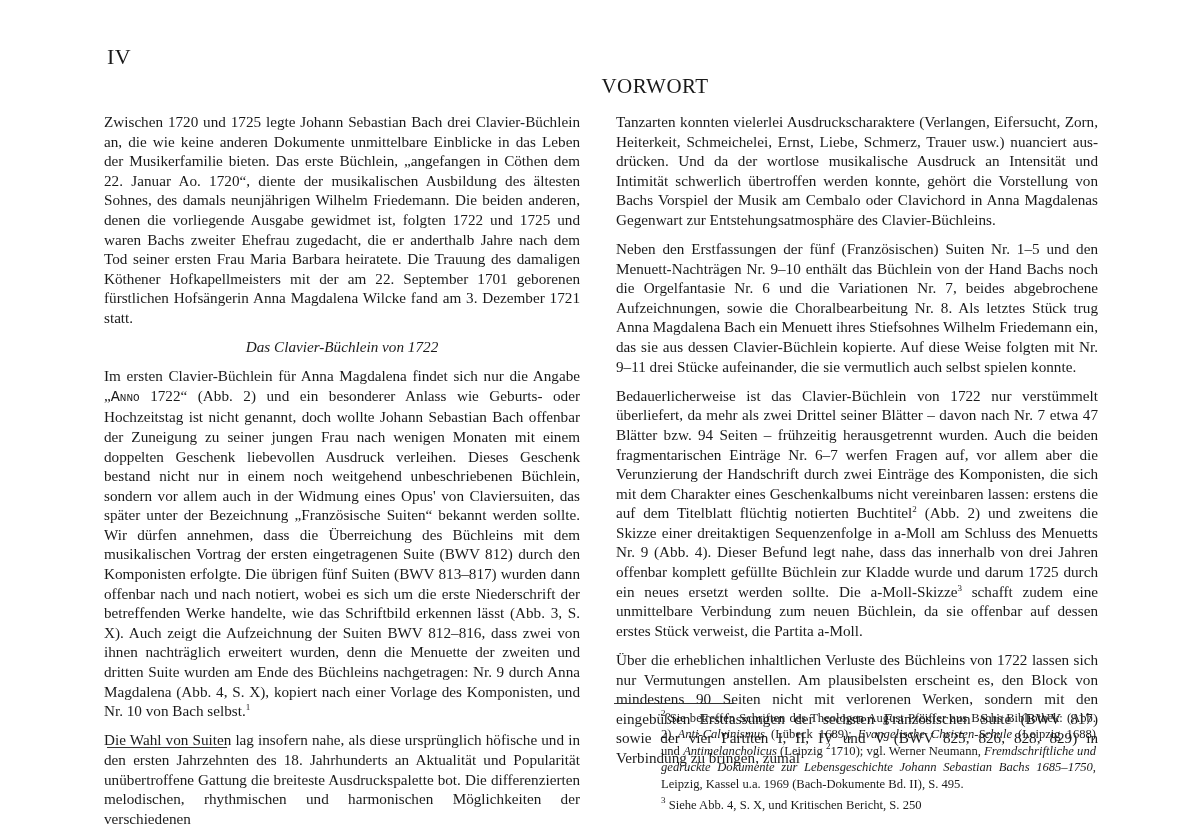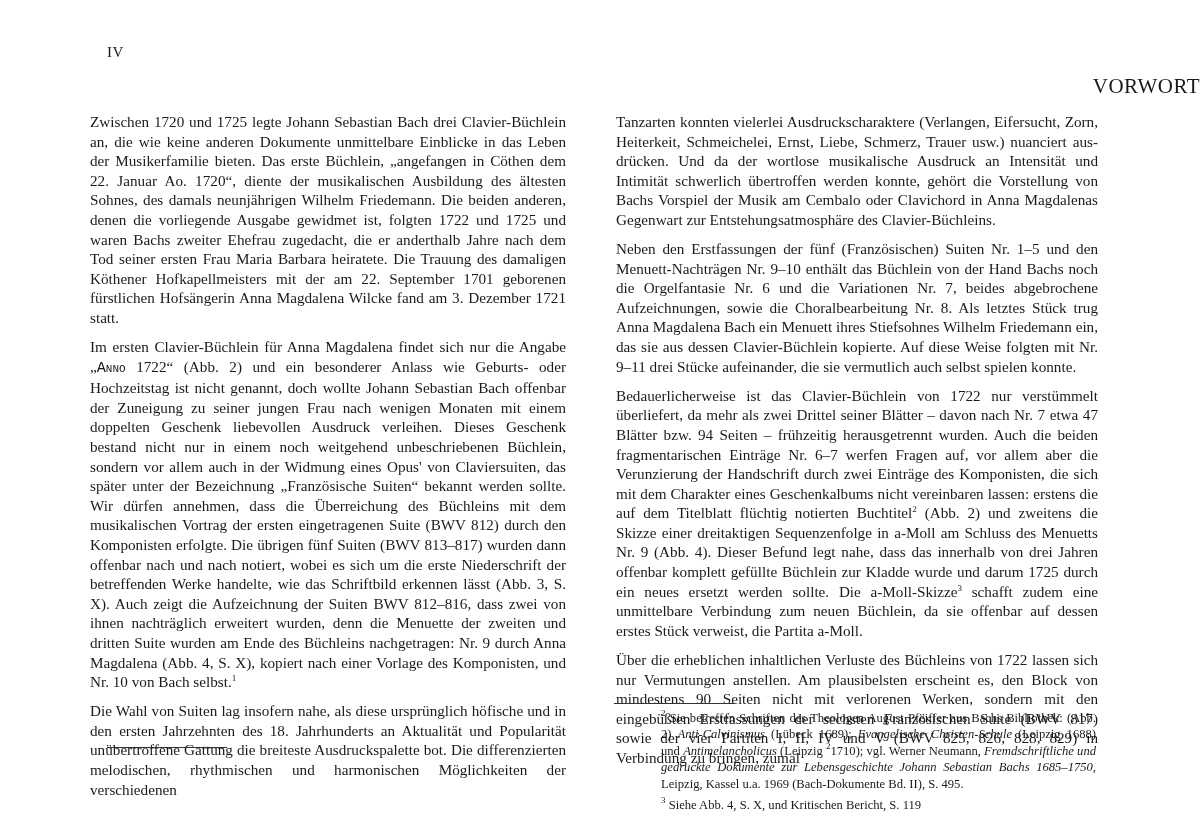--- a/index.html
+++ b/index.html
@@ -3,33 +3,33 @@
 <meta charset="utf-8">
 <style>
   html, body { margin: 0; padding: 0; background: #ffffff; }
   body {
     width: 1200px; height: 838px; position: relative; overflow: hidden;
     font-family: "Liberation Serif", "DejaVu Serif", serif;
     color: #1a1a1a;
   }
   .page-number {
     position: absolute; left: 107px; top: 44px;
-    font-size: 15px; letter-spacing: 0.5px;
+    font-size: 22px; letter-spacing: 0.5px;
   }
   .page-title {
-    position: absolute; left: 0; width: 1200px; top: 74px; text-align: right;
+    position: absolute; left: 0; width: 1200px; top: 74px; text-align: center;
     font-size: 21px; letter-spacing: 0.5px; margin: 0; font-weight: normal;
     padding-left: 110px; box-sizing: border-box;
   }
   .column {
     position: absolute; top: 112px; width: 476px;
     font-size: 15.2px; line-height: 19.6px; text-align: justify;
     hyphens: manual;
   }
-  .col-left { left: 90px; }
+  .col-left { left: 104px; }
   .col-right { left: 616px; width: 482px; }
   .column p { margin: 0 0 9.5px 0; }
   .subheading {
     font-style: italic; text-align: center; margin: 13px 0 9px 0;
   }
   .sc { font-variant: small-caps; font-family: Liberation Mono, monospace; }
   sup { font-size: 9px; line-height: 0; vertical-align: 6px; }
   .footnotes {
     position: absolute; font-size: 12.6px; line-height: 16.4px;
     text-align: justify;
@@ -44,32 +44,33 @@
   i { font-style: italic; }
 </style>
 </head>
 <body>
 
 <div class="page-number">IV</div>
 <h1 class="page-title">VORWORT</h1>
 
 <div class="column col-left">
   <p>Zwischen 1720 und 1725 legte Johann Sebastian Bach drei Clavier-Büchlein an, die wie keine anderen Dokumente unmittelbare Einblicke in das Leben der Musikerfamilie bieten. Das erste Büchlein, „angefangen in Cöthen dem 22. Januar Ao. 1720“, diente der musikalischen Ausbildung des ältesten Sohnes, des damals neunjährigen Wilhelm Friedemann. Die beiden anderen, denen die vorliegende Ausgabe gewidmet ist, folgten 1722 und 1725 und waren Bachs zweiter Ehefrau zugedacht, die er anderthalb Jahre nach dem Tod seiner ersten Frau Maria Barbara heiratete. Die Trauung des damaligen Köthener Hofkapellmeisters mit der am 22. September 1701 geborenen fürstlichen Hofsängerin Anna Magdalena Wilcke fand am 3. Dezember 1721 statt.</p>
+  <p class="subheading">Das Clavier-Büchlein von 1722</p>
   <p><span>Im ersten Clavier-Büchlein für Anna Magdalena findet sich nur die Angabe „</span><span class="sc">Anno</span><span> 1722“ (Abb. 2) und ein besonderer Anlass wie Geburts- oder Hochzeitstag ist nicht genannt, doch wollte Johann Sebastian Bach offenbar der Zuneigung zu seiner jungen Frau nach wenigen Monaten mit einem doppelten Geschenk liebevollen Ausdruck verleihen. Dieses Geschenk bestand nicht nur in einem noch weitgehend unbeschriebenen Büchlein, sondern vor allem auch in der Widmung eines Opus' von Claviersuiten, das später unter der Bezeichnung „Französische Suiten“ bekannt werden sollte. Wir dürfen annehmen, dass die Überreichung des Büchleins mit dem musikalischen Vortrag der ersten eingetragenen Suite (BWV 812) durch den Komponisten erfolgte. Die übrigen fünf Suiten (BWV 813–817) wurden dann offenbar nach und nach notiert, wobei es sich um die erste Niederschrift der betreffenden Werke handelte, wie das Schriftbild erkennen lässt (Abb. 3, S. X). Auch zeigt die Aufzeichnung der Suiten BWV 812–816, dass zwei von ihnen nachträglich erweitert wurden, denn die Menuette der zweiten und dritten Suite wurden am Ende des Büchleins nachgetragen: Nr. 9 durch Anna Magdalena (Abb. 4, S. X), kopiert nach einer Vorlage des Komponisten, und Nr. 10 von Bach selbst.</span><sup>1</sup></p>
   <p>Die Wahl von Suiten lag insofern nahe, als diese ursprünglich höfische und in den ersten Jahrzehnten des 18. Jahrhunderts an Aktualität und Popularität unübertroffene Gattung die breiteste Ausdruckspalette bot. Die differenzierten melodischen, rhythmischen und harmonischen Möglichkeiten der verschiedenen</p>
 </div>
 
 <div class="footnotes fn-left">
   <div class="rule"></div>
 </div>
 
 <div class="column col-right">
   <p>Tanzarten konnten vielerlei Ausdruckscharaktere (Verlangen, Eifersucht, Zorn, Heiterkeit, Schmeichelei, Ernst, Liebe, Schmerz, Trauer usw.) nuanciert aus­drücken. Und da der wortlose musikalische Ausdruck an Intensität und Intimität schwerlich übertroffen werden konnte, gehört die Vorstellung von Bachs Vorspiel der Musik am Cembalo oder Clavichord in Anna Magdalenas Gegenwart zur Entstehungsatmosphäre des Clavier-Büchleins.</p>
   <p>Neben den Erstfassungen der fünf (Französischen) Suiten Nr. 1–5 und den Menuett-Nachträgen Nr. 9–10 enthält das Büchlein von der Hand Bachs noch die Orgelfantasie Nr. 6 und die Variationen Nr. 7, beides abgebrochene Aufzeichnungen, sowie die Choralbearbeitung Nr. 8. Als letztes Stück trug Anna Magdalena Bach ein Menuett ihres Stiefsohnes Wilhelm Friedemann ein, das sie aus dessen Clavier-Büchlein kopierte. Auf diese Weise folgten mit Nr. 9–11 drei Stücke aufeinander, die sie vermutlich auch selbst spielen konnte.</p>
   <p><span>Bedauerlicherweise ist das Clavier-Büchlein von 1722 nur verstümmelt überliefert, da mehr als zwei Drittel seiner Blätter – davon nach Nr. 7 etwa 47 Blätter bzw. 94 Seiten – frühzeitig herausgetrennt wurden. Auch die beiden fragmentarischen Einträge Nr. 6–7 werfen Fragen auf, vor allem aber die Verunzierung der Handschrift durch zwei Einträge des Komponisten, die sich mit dem Charakter eines Geschenkalbums nicht vereinbaren lassen: erstens die auf dem Titelblatt flüchtig notierten Buchtitel</span><sup>2</sup><span> (Abb. 2) und zweitens die Skizze einer dreitaktigen Sequenzenfolge in a-Moll am Schluss des Menuetts Nr. 9 (Abb. 4). Dieser Befund legt nahe, dass das innerhalb von drei Jahren offenbar komplett gefüllte Büchlein zur Kladde wurde und darum 1725 durch ein neues ersetzt werden sollte. Die a-Moll-Skizze</span><sup>3</sup><span> schafft zudem eine unmittelbare Verbindung zum neuen Büchlein, da sie offenbar auf dessen erstes Stück verweist, die Partita a-Moll.</span></p>
   <p>Über die erheblichen inhaltlichen Verluste des Büchleins von 1722 lassen sich nur Vermutungen anstellen. Am plausibelsten erscheint es, den Block von mindestens 90 Seiten nicht mit verlorenen Werken, sondern mit den eingebüßten Erstfassungen der sechsten Französischen Suite (BWV 817) sowie der vier Partiten I, II, IV und V (BWV 825, 826, 828, 829) in Verbindung zu bringen, zumal</p>
 </div>
 
 <div class="footnotes fn-right">
   <div class="rule"></div>
   <p><sup>2</sup><span> Sie betreffen Schriften des Theologen August Pfeiffer aus Bachs Bibliothek: (Abb. 2) </span><i>Anti-Calvinismus</i><span> (Lübeck 1689); </span><i>Evangelische Christen-Schule</i><span> (Leipzig 1688) und </span><i>Antimelancholicus</i><span> (Leipzig </span><sup>2</sup><span>1710); vgl. Werner Neumann, </span><i>Fremdschriftliche und gedruckte Dokumente zur Lebensgeschichte Johann Sebastian Bachs 1685–1750</i><span>, Leipzig, Kassel u.a. 1969 (Bach-Dokumente Bd. II), S. 495.</span></p>
-  <p><sup>3</sup><span> Siehe Abb. 4, S. X, und Kritischen Bericht, S. 119</span></p>
+  <p><sup>3</sup><span> Siehe Abb. 4, S. X, und Kritischen Bericht, S. 250</span></p>
 </div>
 
 </body></html>

